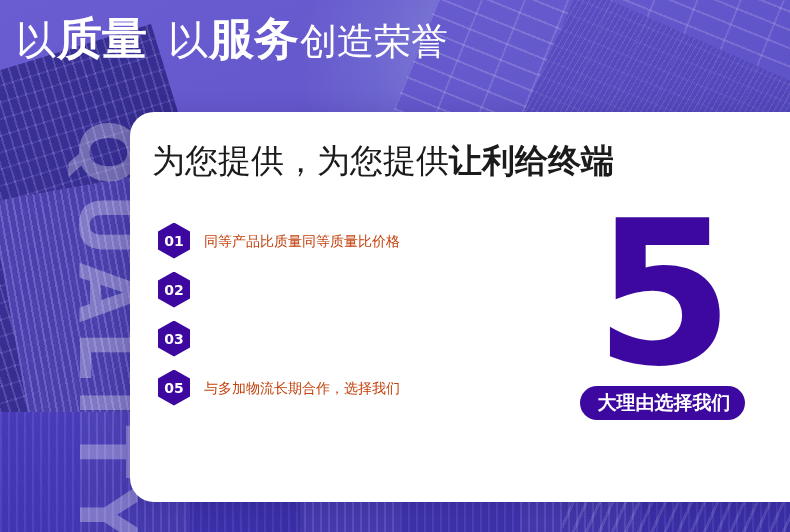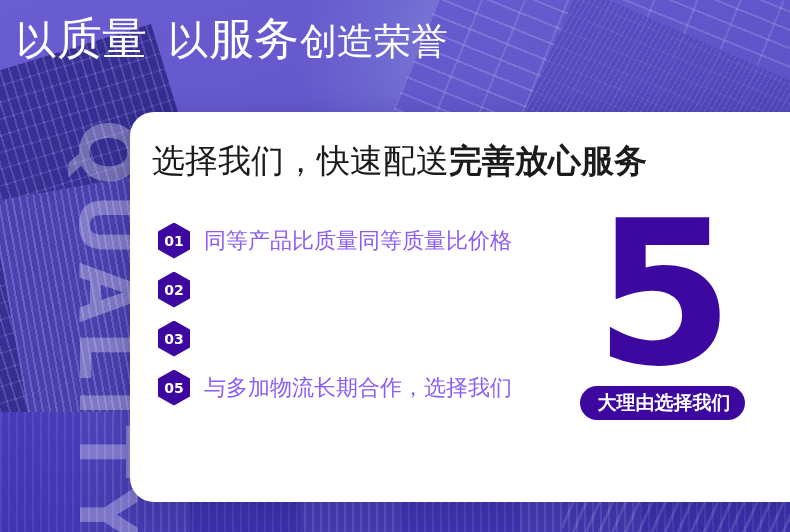--- a/index.html
+++ b/index.html
@@ -138,21 +138,21 @@
     position: absolute;
     left: 16px;
     top: 16px;
     color: #ffffff;
     white-space: nowrap;
     line-height: 1;
     display: flex;
     align-items: baseline;
   }
   .hl-light  { font-size: 40px; font-weight: normal; }
-  .hl-strong { font-size: 45px; font-weight: normal; margin: 0 1px; }
+  .hl-strong { font-size: 45px; font-weight: bold; margin: 0 1px; }
   .hl-reg    { font-size: 37px; font-weight: normal; }
   .hl-gap    { display: inline-block; width: 20px; }
 
   
   .card {
     position: absolute;
     left: 130px;
     top: 112px;
     width: 660px;
     height: 390px;
@@ -201,22 +201,22 @@
   }
   .hex-num {
     color: #ffffff;
     font-size: 14px;
     font-weight: bold;
     letter-spacing: 0px;
     line-height: 1;
   }
   .feature-text {
     margin-left: 14px;
-    font-size: 22px;
-    color: #8b5cf6;
+    font-size: 14px;
+    color: #c2410c;
     white-space: nowrap;
     line-height: 1;
   }
 
   
   .big-five-wrap {
     position: absolute;
     right: 28px;
     top: 100px;
     width: 200px;
@@ -264,21 +264,21 @@
     <span class="hl-strong">质量</span>
     <span class="hl-gap"></span>
     <span class="hl-light">以</span>
     <span class="hl-strong">服务</span>
     <span class="hl-reg">创造荣誉</span>
   </div>
 
   <div class="card">
 
     <div class="card-title">
-      <span class="ct-reg">选择我们，快速配送</span><span class="ct-bold">完善放心服务</span>
+      <span class="ct-reg">为您提供，为您提供</span><span class="ct-bold">让利给终端</span>
     </div>
 
     <div class="feature-list">
 
       <div class="feature-row">
         <div class="hex">
           <span class="hex-num">01</span>
         </div>
         <div class="feature-text">同等产品比质量同等质量比价格</div>
       </div>

